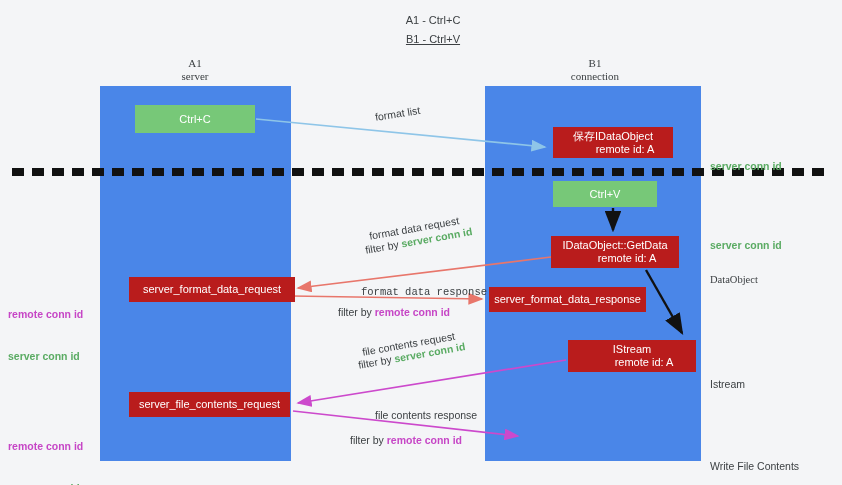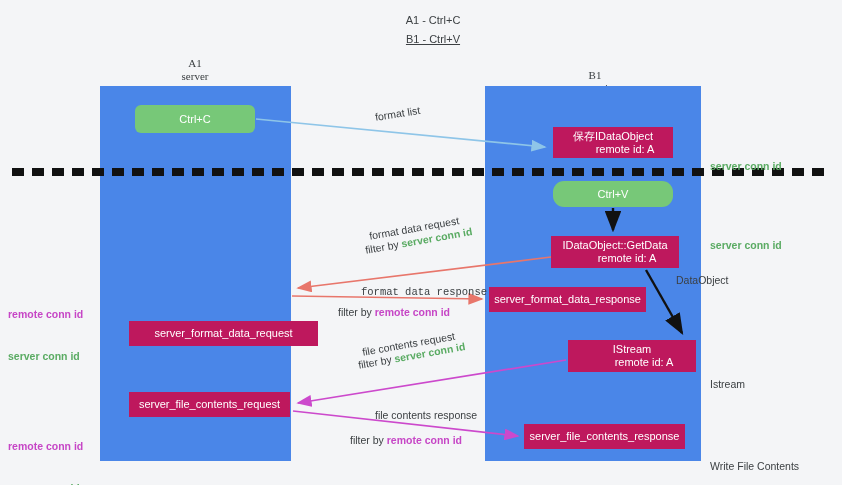--- a/index.html
+++ b/index.html
@@ -49,21 +49,21 @@
     text-align: center;
     font-size: 11px;
     line-height: 13px;
     color: #3c4043;
     width: 160px;
     font-family: Liberation Serif, serif;
   }
   .col-head .l1 { display: block; }
   .col-head .l2 { display: block; }
   #head-a1 { left: 115px; top: 57px; }
-  #head-b1 { left: 515px; top: 57px; margin-top: 12px; }
+  #head-b1 { left: 515px; top: 57px; }
 
   
   .column {
     position: absolute;
     background: #4a86e8;
     top: 86px;
     height: 375px;
   }
   #col-a1 { left: 100px; width: 191px; }
   #col-b1 { left: 485px; width: 216px; }
@@ -87,29 +87,29 @@
     flex-direction: column;
     align-items: center;
     justify-content: center;
     color: #ffffff;
     font-size: 11px;
     line-height: 13px;
     text-align: center;
     white-space: pre;
   }
   .box.green { background: #77c878; }
-  .box.orange { background: #be185d; justify-content: center; }
+  .box.orange { background: #b91c1c; justify-content: center; }
   .box .l2 { display: block; margin-left: 24px; }
 
-  #box-ctrl-c  { left: 135px; top: 105px; width: 120px; height: 28px; border-radius: 6px; }
+  #box-ctrl-c  { left: 135px; top: 105px; width: 120px; height: 28px; }
   #box-save-ido{ left: 553px; top: 127px; width: 120px; height: 31px; }
-  #box-ctrl-v  { left: 553px; top: 181px; width: 120px; height: 26px; border-radius: 11px; }
+  #box-ctrl-v  { left: 553px; top: 181px; width: 104px; height: 26px; }
   #box-getdata { left: 551px; top: 236px; width: 128px; height: 32px; }
   #box-istream { left: 568px; top: 340px; width: 128px; height: 32px; }
-  #box-sfdreq  { left: 129px; top: 277px; width: 189px; height: 25px; margin-top: 44px; }
+  #box-sfdreq  { left: 129px; top: 277px; width: 166px; height: 25px; }
   #box-sfdresp { left: 489px; top: 287px; width: 157px; height: 25px; }
   #box-sfcreq  { left: 129px; top: 392px; width: 161px; height: 25px; }
   #box-sfcresp { left: 524px; top: 424px; width: 161px; height: 25px; }
 
   
   .edge-label {
     position: absolute;
     font-size: 10.5px;
     line-height: 14px;
     color: #3c4043;
@@ -135,21 +135,21 @@
     position: absolute;
     font-size: 10.5px;
     line-height: 14px;
     white-space: pre;
   }
   .margin-note .line { display: block; }
   .note-dark { color: #3c4043; }
 
   #note-right-1 { left: 710px; top: 131px; }
   #note-right-2 { left: 710px; top: 210px; }
-  #note-dataobject { left: 676px; top: 245px; }
+  #note-dataobject { left: 710px; top: 245px; font-family: Liberation Serif, serif; }
   #note-istream { left: 710px; top: 349px; }
   #note-writefile { left: 710px; top: 431px; }
   #note-left-1 { left: 8px; top: 279px; }
   #note-readfile { left: 8px; top: 392px; }
   #note-left-2 { left: 8px; top: 411px; }
 </style>
 </head>
 <body>
 
 <div class="stage">
@@ -244,23 +244,20 @@
   </div>
 
   <div class="box orange" id="box-sfcreq">
     <span>server_file_contents_request</span>
   </div>
 
   <div class="box orange" id="box-sfdresp">
     <span>server_format_data_response</span>
   </div>
 
-  <div class="box orange" id="box-sfcresp">
-    <span>server_file_contents_response</span>
-  </div>
 
   <div class="edge-label rot-up" id="lbl-format-list">format list</div>
 
   <div class="edge-label rot-up2" id="lbl-fdr-1">format data request</div>
   <div class="edge-label rot-up2" id="lbl-fdr-2"><span>filter by </span><span class="green-txt">server conn id</span></div>
 
   <div class="edge-label" id="lbl-fdresp-1">format data response</div>
   <div class="edge-label" id="lbl-fdresp-2"><span>filter by </span><span class="purple-txt">remote conn id</span></div>
 
   <div class="edge-label rot-up2" id="lbl-fcr-1">file contents request</div>

